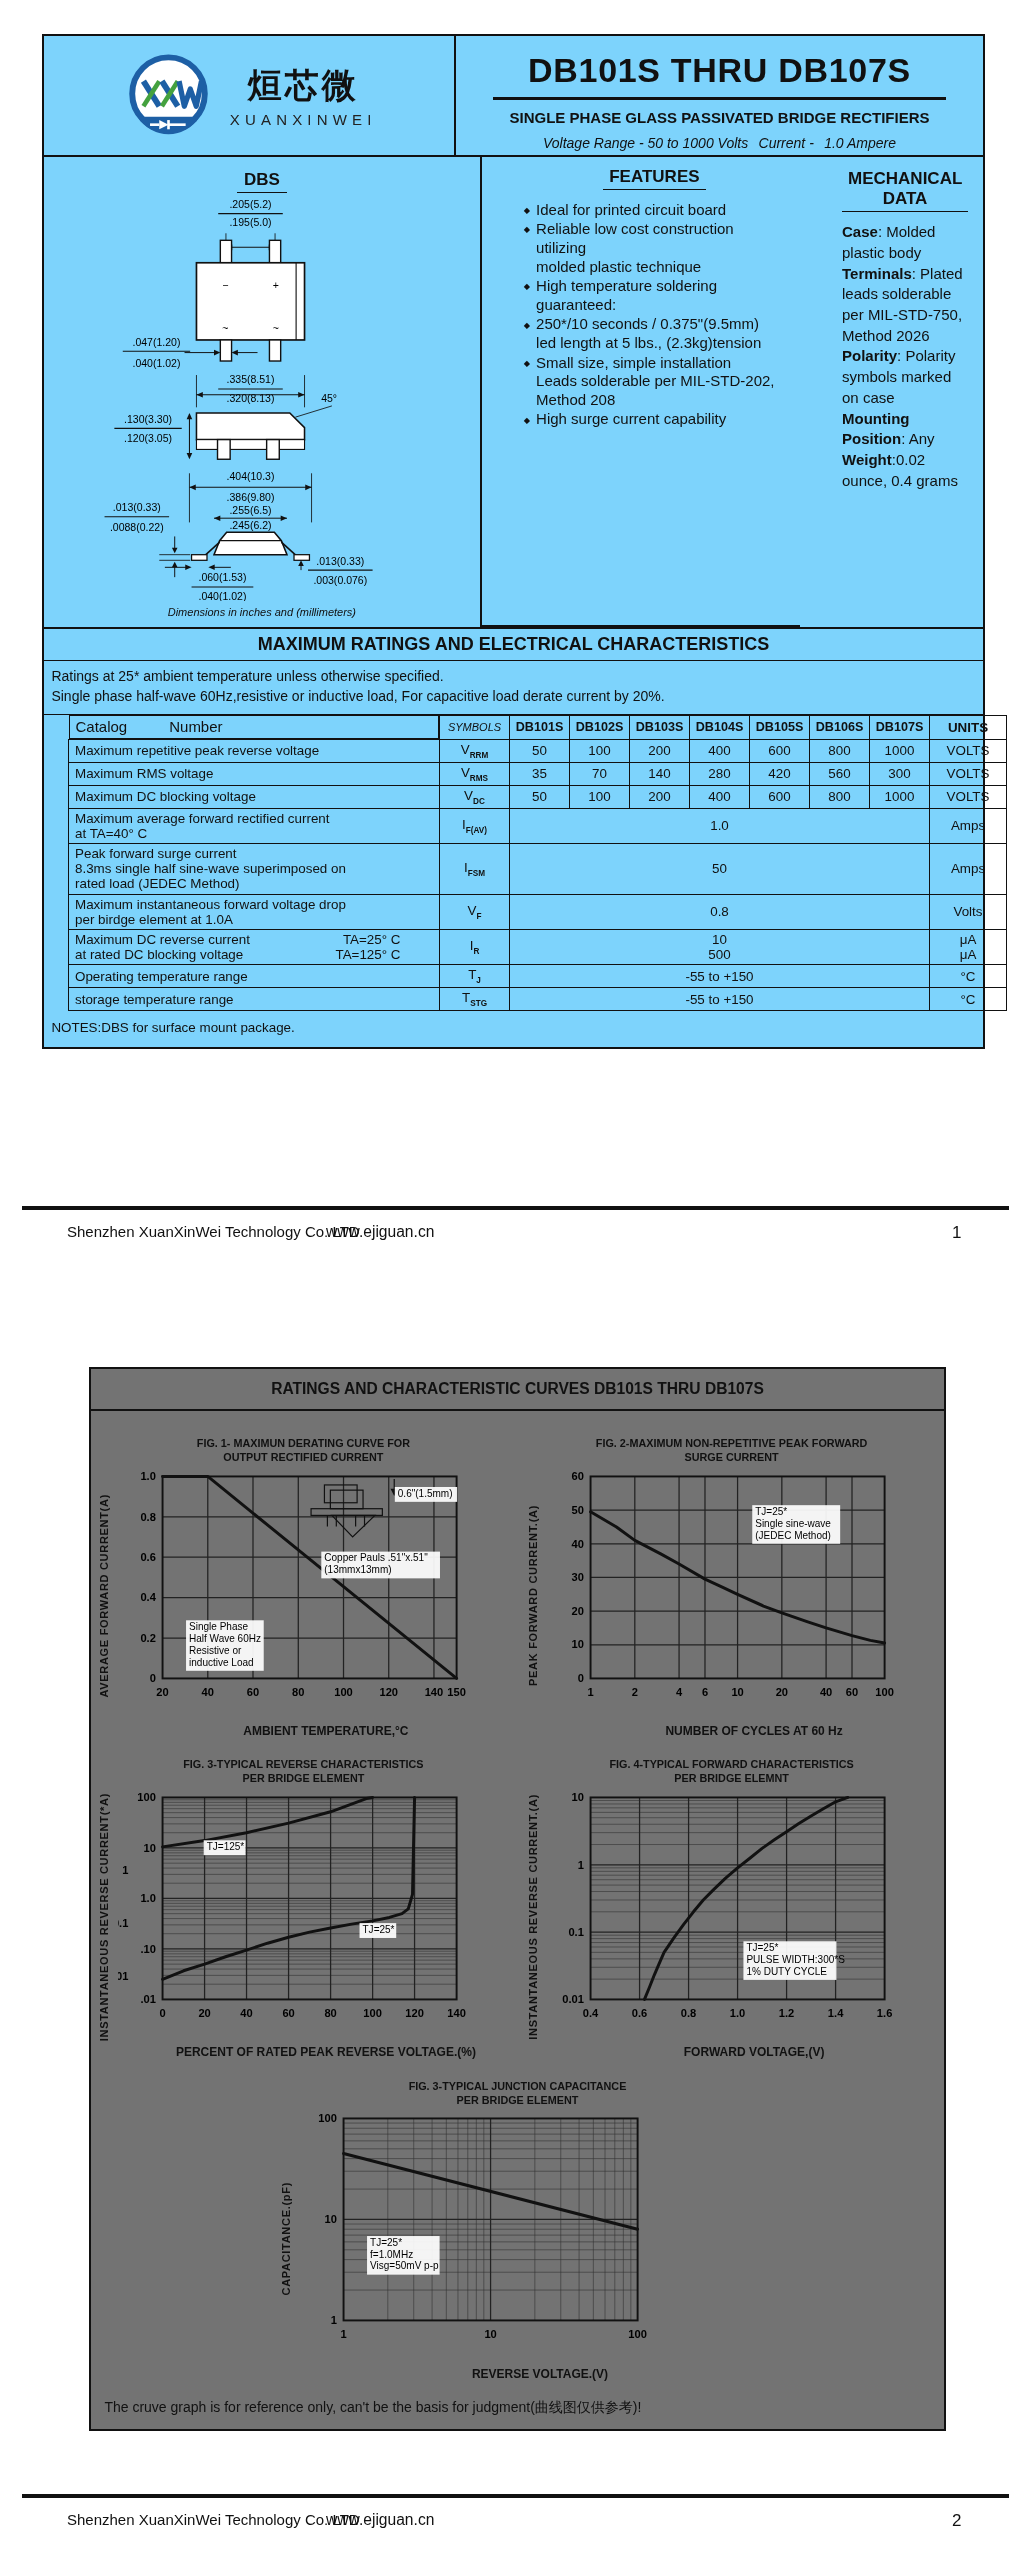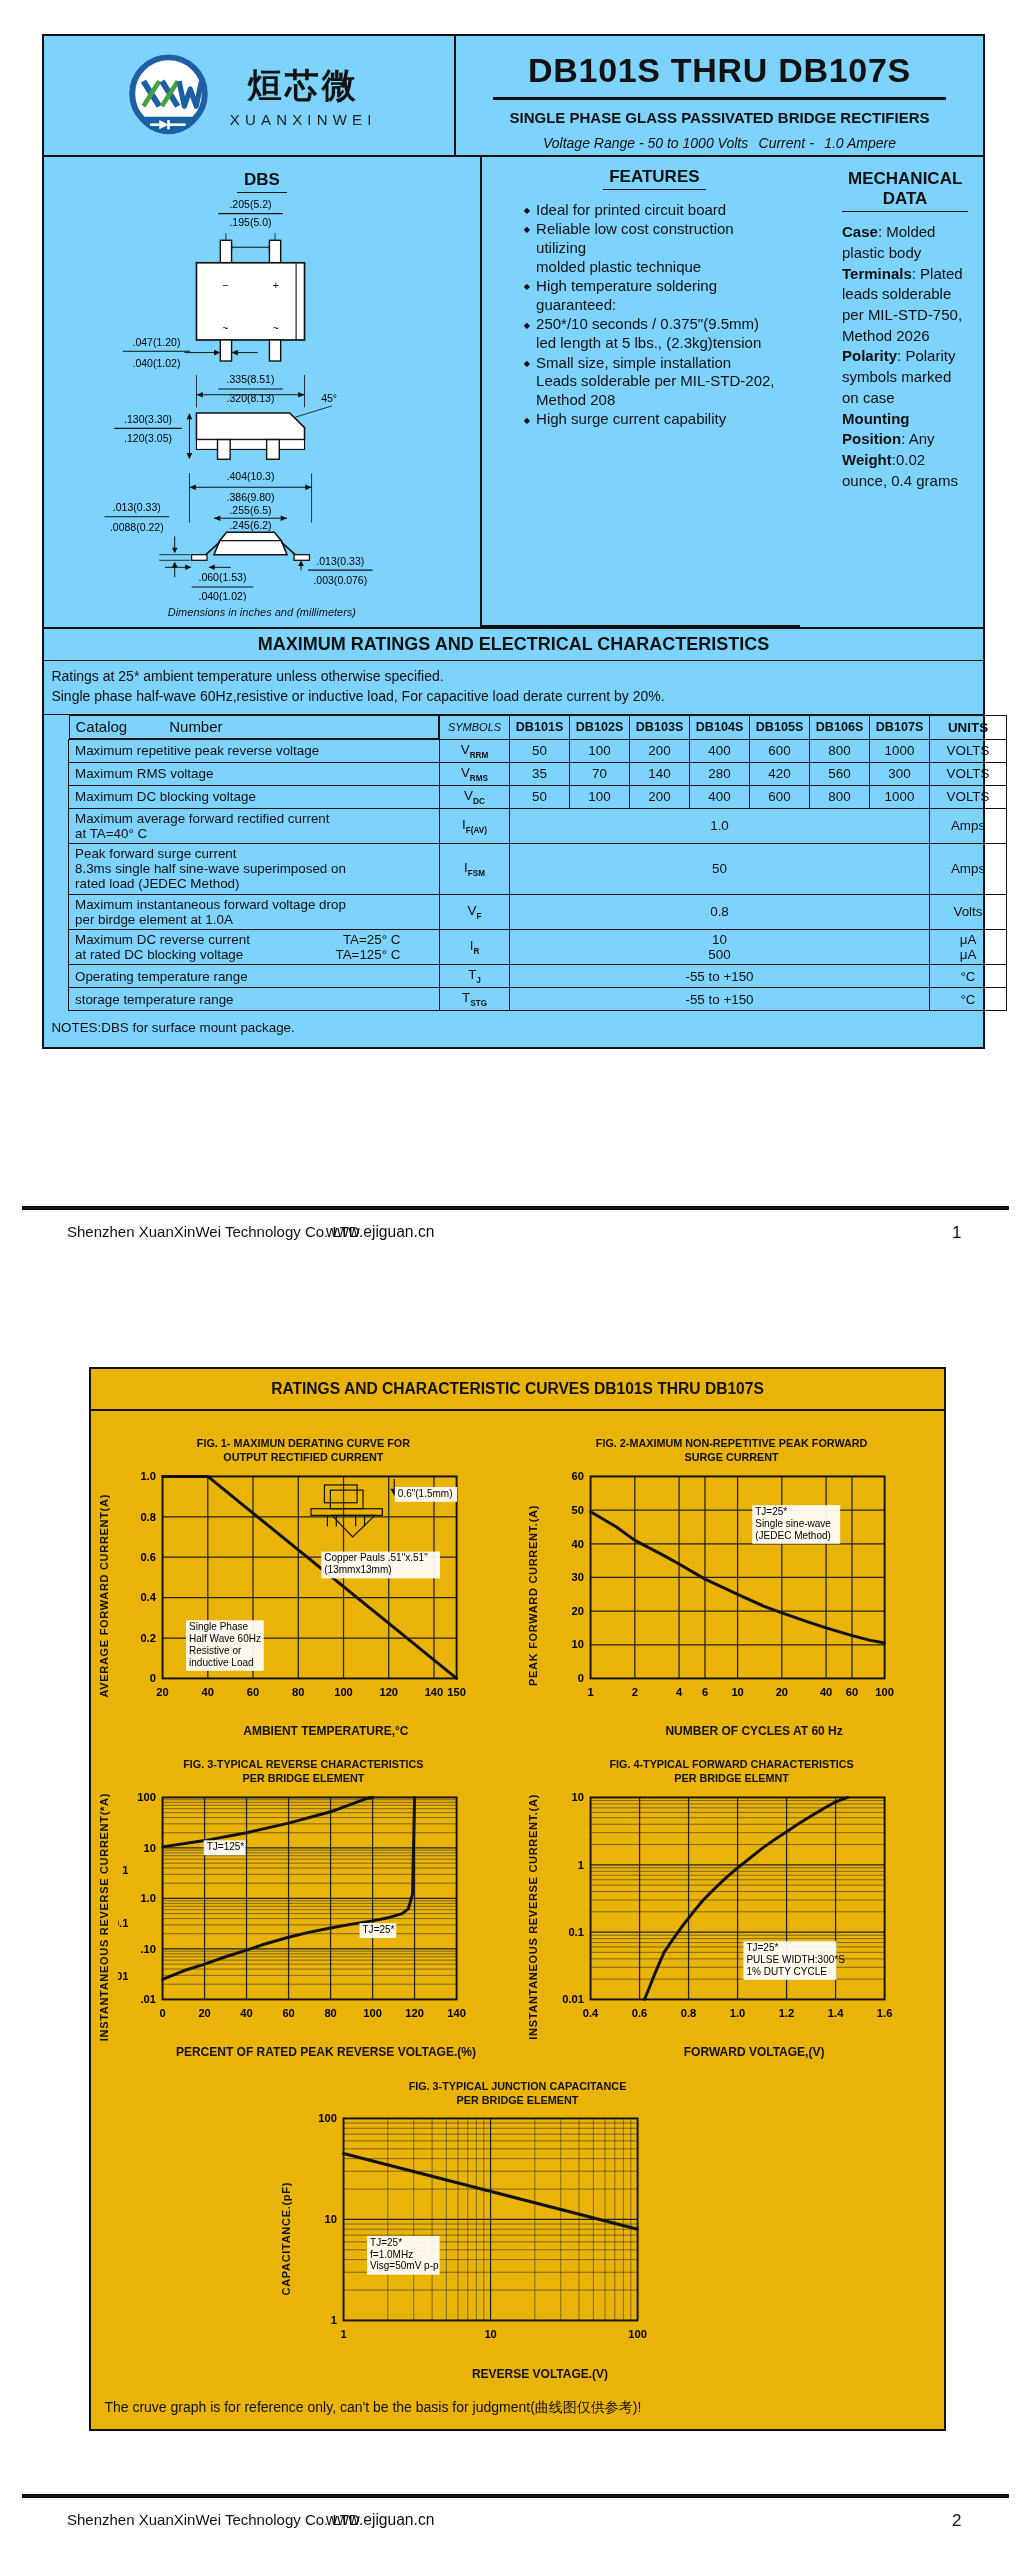--- a/index.html
+++ b/index.html
@@ -1,21 +1,21 @@
 <!DOCTYPE html>
 <html style="font-size:12px"><head>
 <meta charset="utf-8">
 <style>
   html,body{margin:0;padding:0;background:#fff;}
   body{font-family:"Liberation Sans", sans-serif;color:#111;}
   #canvas{position:relative;width:1031px;height:2576px;background:#fff;overflow:hidden;}
 
   
   .p1box{position:absolute;left:42px;top:34px;width:939px;border:2.2px solid #111;background:#7dd3fc;}
-  .p2box{position:absolute;left:89px;top:1367px;width:853px;border:2.2px solid #111;background:#eab308;}
+  .p2box{position:absolute;left:89px;top:1367px;width:853px;border:2.2px solid #111;background:#737373;}
 
   
   .hdr{display:flex;border-bottom:2.2px solid #111;}
   .logo-cell{width:410px;border-right:2.2px solid #111;display:flex;align-items:center;justify-content:center;padding:13.4px 0;}
   .logo-wrap{display:flex;align-items:center;gap:13.4px;}
   .logo-texts{display:flex;flex-direction:column;align-items:center;}
   .logo-cn{font-size:34px;font-weight:bold;letter-spacing:3px;}
   .logo-en{font-size:15px;letter-spacing:5.2px;color:#222;margin-top:1.5px;}
   .title-cell{flex:1;text-align:center;padding-top:15px;}
   .main-title{font-size:34px;font-weight:bold;letter-spacing:0.7px;text-align:center;}

